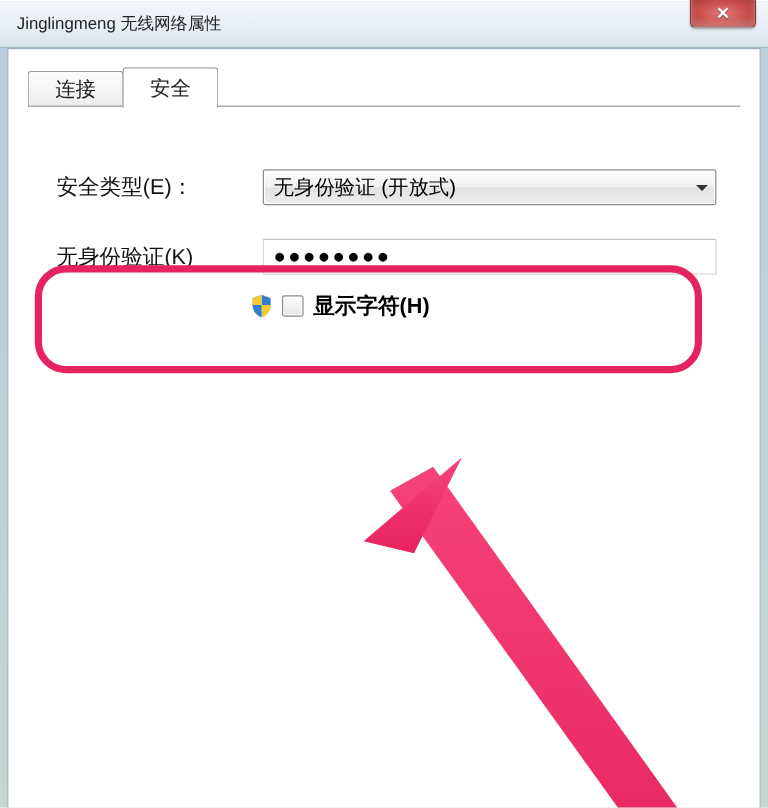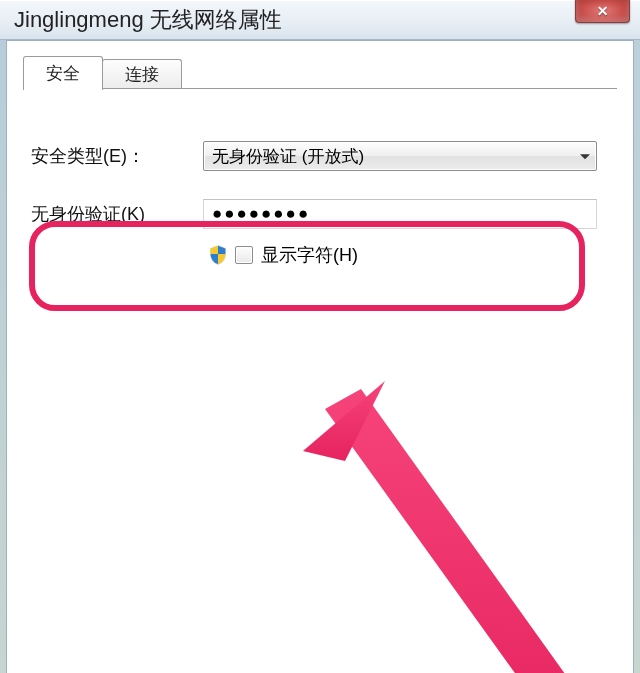--- a/index.html
+++ b/index.html
@@ -19,21 +19,21 @@
     height: 40px;
     background: linear-gradient(to bottom, #f3f7fb 0%, #e6edf4 60%, #d9e3ec 100%);
     border-top: 1px solid #fff;
     border-bottom: 1px solid #a7b8c7;
     position: relative;
     display: flex;
     align-items: center;
     padding-left: 14px;
   }
   .titlebar-text {
-    font-size: 22px;
+    font-size: 14px;
     color: #222;
   }
   .close-btn {
     position: absolute;
     right: 10px;
     top: -2px;
     width: 55px;
     height: 24px;
     border: 1px solid #8a3d3d;
     border-top: none;
@@ -134,20 +134,21 @@
     display: flex;
     align-items: center;
     margin-bottom: 14px;
   }
   .row .label {
     width: 180px;
     font-size: 18px;
     color: #111;
     padding-left: 8px;
     white-space: nowrap;
+    margin-left: 16px;
   }
   .row .control {
     flex: 1;
     margin-right: 20px;
   }
 
   .dropdown {
     height: 30px;
     border: 1px solid #8b8b8b;
     background: linear-gradient(to bottom, #fdfdfd 0%, #f0f0f0 48%, #e2e2e2 52%, #ececec 100%);
@@ -200,20 +201,21 @@
     pointer-events: none;
     z-index: 50;
   }
 
   .chk-row {
     display: flex;
     align-items: center;
     margin-top: 8px;
     margin-bottom: 22px;
     padding-left: 184px;
+    font-weight: bold;
   }
   .shield {
     width: 22px; height: 22px;
     margin-right: 6px;
   }
   .chk {
     width: 18px;
     height: 18px;
     border: 1px solid #8c8c8c;
     background: linear-gradient(to bottom,#fdfdfd,#e9e9e9);
@@ -243,25 +245,25 @@
   <span class="titlebar-text">Jinglingmeng 无线网络属性</span>
   <div class="close-btn">
     <span class="close-x">✕</span>
   </div>
 </div>
 
 <div class="outer-frame">
 
   <div class="tab-line"></div>
   <div class="tab-row">
+    <div class="tab">
+      <span>连接</span>
+    </div>
     <div class="tab active">
       <span>安全</span>
-    </div>
-    <div class="tab">
-      <span>连接</span>
     </div>
   </div>
 
   <div class="content">
 
     <div class="row">
       <div class="label">安全类型(E)：</div>
       <div class="control">
         <div class="dropdown">
           <span>无身份验证 (开放式)</span>

